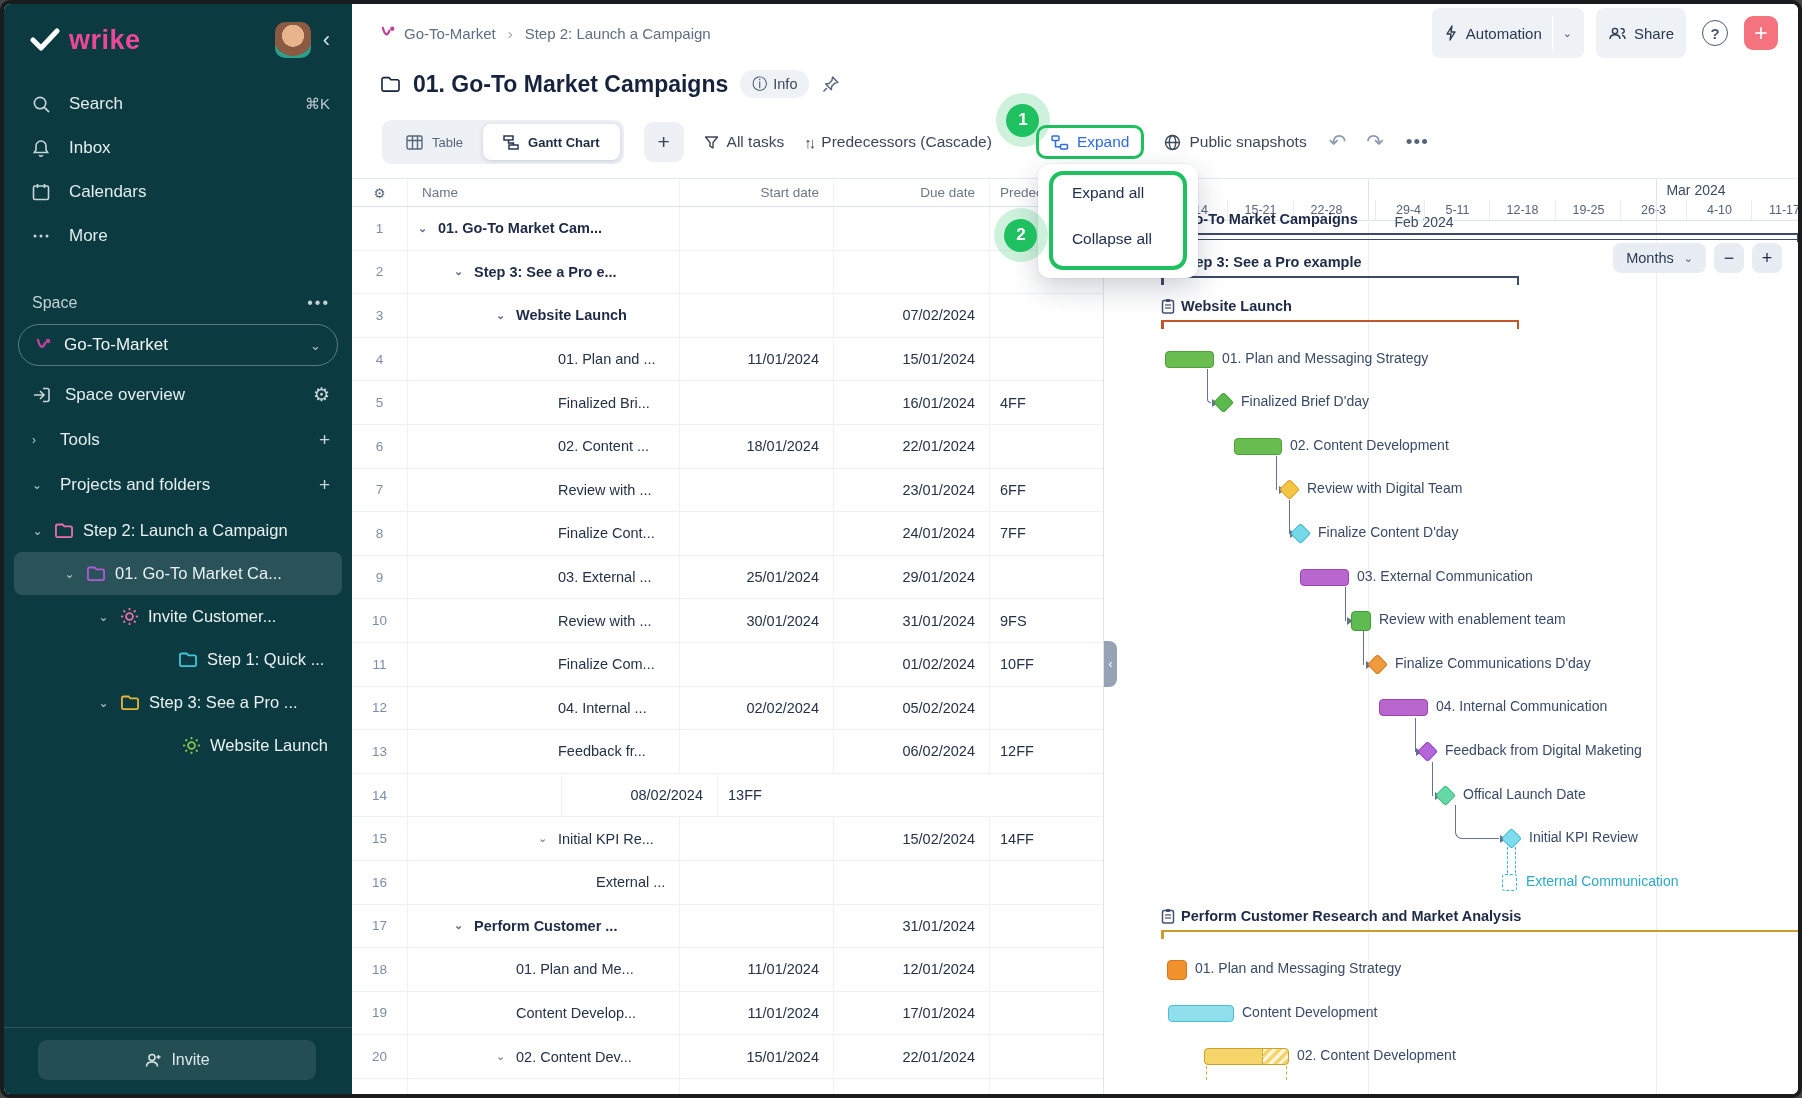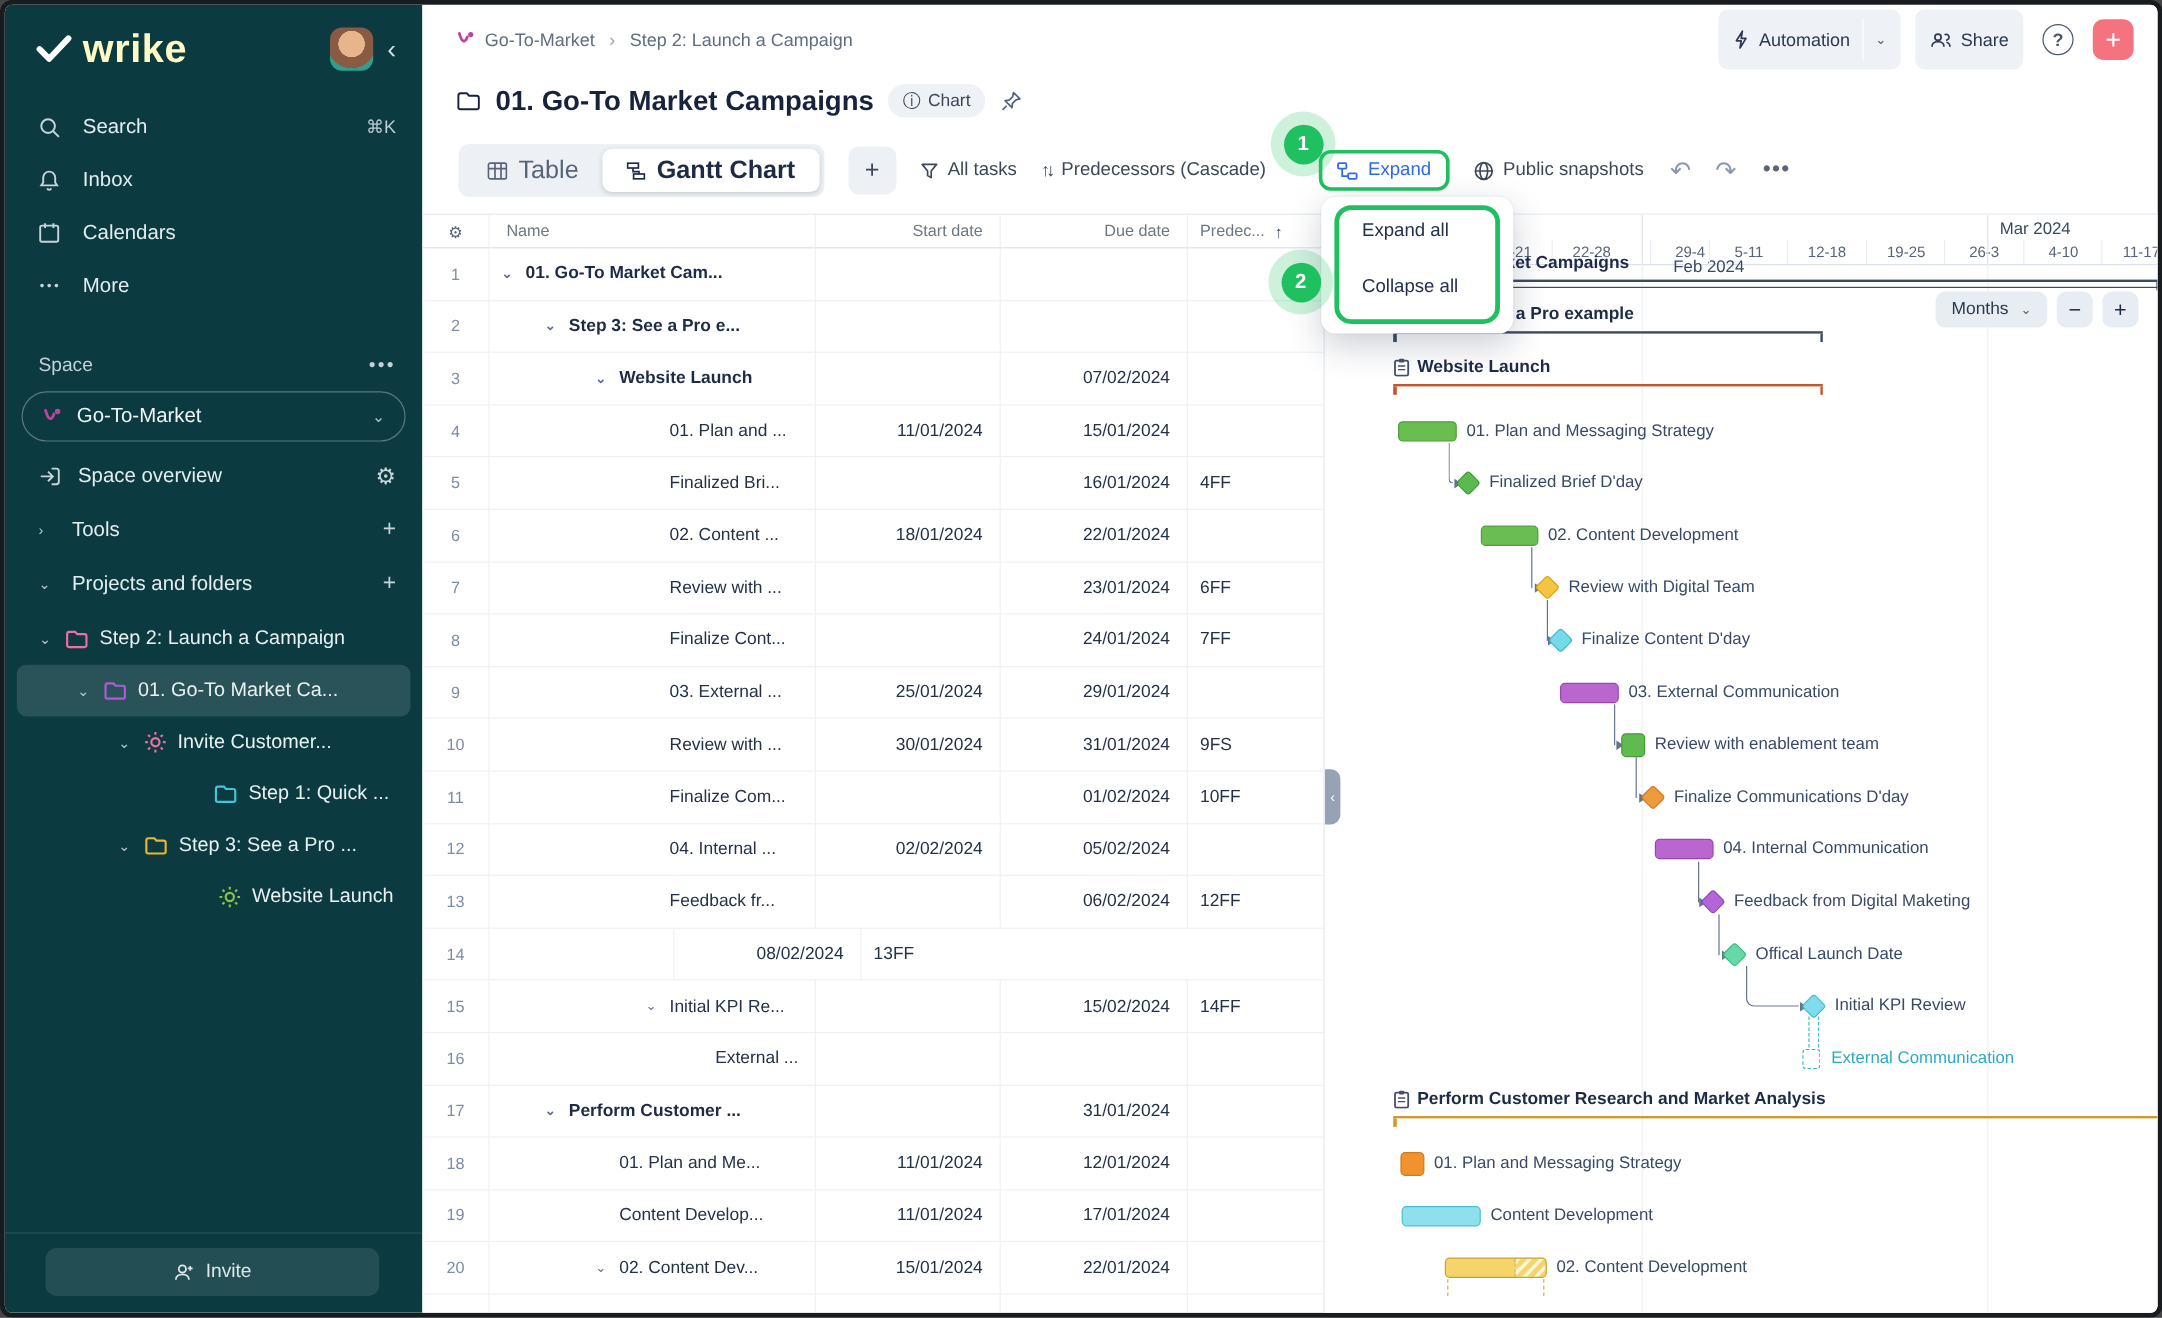--- a/index.html
+++ b/index.html
@@ -3,21 +3,21 @@
 <meta charset="utf-8">
 <style>
   html,body{margin:0;padding:0;background:#444;}
   *{box-sizing:border-box;}
   .app{width:1802px;height:1098px;position:relative;font-family:"Liberation Sans",sans-serif;
        display:flex;border:4px solid #191c1e;border-radius:10px;overflow:hidden;background:#fff;}
   
   .sidebar{width:348px;flex:none;background:#0b3a41;color:#e4edee;display:flex;flex-direction:column;overflow:hidden;}
   .side-top{display:flex;align-items:center;padding:18px 18px 10px 26px;}
   .logo{display:flex;align-items:center;gap:9px;flex:1;}
-  .logo-text{font-size:33px;font-weight:700;color:#fef9c3;letter-spacing:.5px;}
+  .logo-text{font-size:27px;font-weight:700;color:#ec4899;letter-spacing:.5px;}
   .avatar{width:36px;height:36px;border-radius:10px;flex:none;overflow:hidden;
           background:radial-gradient(circle at 50% 38%, #e8b48c 0 38%, #8a5a43 39% 70%, #2ba08f 71%);}
   .side-collapse{font-size:22px;color:#cfe0e2;padding:0 4px 0 12px;}
   .nav{margin-top:14px;}
   .nav-item{height:44px;display:flex;align-items:center;padding:0 22px 0 28px;gap:17px;font-size:17px;color:#e4edee;}
   .nav-item .ic{width:20px;color:#c6d5d7;display:flex;}
   .nav-sc{margin-left:auto;color:#bccdd0;font-size:15px;}
   .space-hdr{display:flex;align-items:flex-end;margin:36px 22px 6px 28px;color:#c2d2d4;font-size:16px;}
   .space-hdr .dots{margin-left:auto;letter-spacing:2px;color:#c2d2d4;}
   .space-pill{margin:6px 14px;height:42px;border:1px solid rgba(255,255,255,.32);border-radius:21px;
@@ -47,21 +47,21 @@
   .help-circle{width:26px;height:26px;border-radius:50%;border:1.8px solid #49586e;display:flex;align-items:center;
                justify-content:center;font-size:15px;color:#49586e;font-weight:700;}
   .plus-red{width:34px;height:34px;border-radius:9px;background:#f5737f;color:#fff;font-size:23px;line-height:1;
             display:flex;align-items:center;justify-content:center;}
   .titlebar{height:44px;display:flex;align-items:center;padding:0 28px;gap:12px;}
   .page-title{font-size:23px;font-weight:700;color:#17233d;}
   .info-chip{height:28px;background:#eef1f6;border-radius:14px;display:flex;align-items:center;gap:6px;
              padding:0 12px;font-size:14.5px;color:#3c4858;}
   .toolbar{height:72px;display:flex;align-items:center;padding:0 20px 0 30px;gap:20px;}
   .seg{background:#edf1f5;border-radius:9px;padding:4px;display:flex;align-items:center;}
-  .seg-tab{height:36px;display:flex;align-items:center;gap:9px;padding:0 20px;font-size:21px;color:#56657a;border-radius:8px;}
+  .seg-tab{height:36px;display:flex;align-items:center;gap:9px;padding:0 20px;font-size:13px;color:#56657a;border-radius:8px;}
   .seg-tab.active{background:#fff;box-shadow:0 1px 4px rgba(30,43,69,.18);color:#1e2b45;font-weight:600;}
   .tool-plus{width:40px;height:40px;background:#edf1f5;border-radius:9px;display:flex;align-items:center;
              justify-content:center;font-size:21px;color:#3c4858;}
   .tool-item{display:flex;align-items:center;gap:8px;font-size:15.5px;color:#3c4858;white-space:nowrap;}
   .expand-wrap{position:relative;margin-left:24px;}
   .expand-btn{display:flex;align-items:center;gap:8px;font-size:15.5px;color:#2e6be6;border:3.5px solid #1ec05f;
               border-radius:10px;padding:5px 12px;background:#fff;white-space:nowrap;}
   .badge-halo{position:absolute;width:54px;height:54px;border-radius:50%;background:rgba(30,192,95,.22);
               display:flex;align-items:center;justify-content:center;z-index:60;}
   .badge-core{width:33px;height:33px;border-radius:50%;background:#1ec05f;color:#fff;font-weight:700;font-size:17px;
@@ -351,21 +351,21 @@
 
     <div class="titlebar">
       <span>
         <svg width="21" height="18" viewBox="0 0 22 19">
             <path d="M2 5 Q2 2.8 4 2.8 h5.4 l2 2.2 h6.6 Q20 5 20 7 v8.4 Q20 17 18.2 17 H3.8 Q2 17 2 15.4 Z" fill="none" stroke="#17233d" stroke-width="1.7"></path>
           </svg>
       </span>
       <span class="page-title">01. Go-To Market Campaigns</span>
       <div class="info-chip">
         <span style="font-size:15px;color:#3c4858;">ⓘ</span>
-        <span>Chart</span>
+        <span>Info</span>
       </div>
       <span>
         <svg width="19" height="19" viewBox="0 0 20 20">
             <path d="M12.2 2.2 l5.6 5.6 -3.4 .9 -3.1 3.1 -.4 3.6 -6.1 -6.1 3.6-.4 3.1-3.1 Z" fill="none" stroke="#53627a" stroke-width="1.5" stroke-linejoin="round"></path>
             <line x1="6.2" y1="13.8" x2="2.6" y2="17.4" stroke="#53627a" stroke-width="1.5"></line>
           </svg>
       </span>
     </div>
 
     <div class="toolbar">

